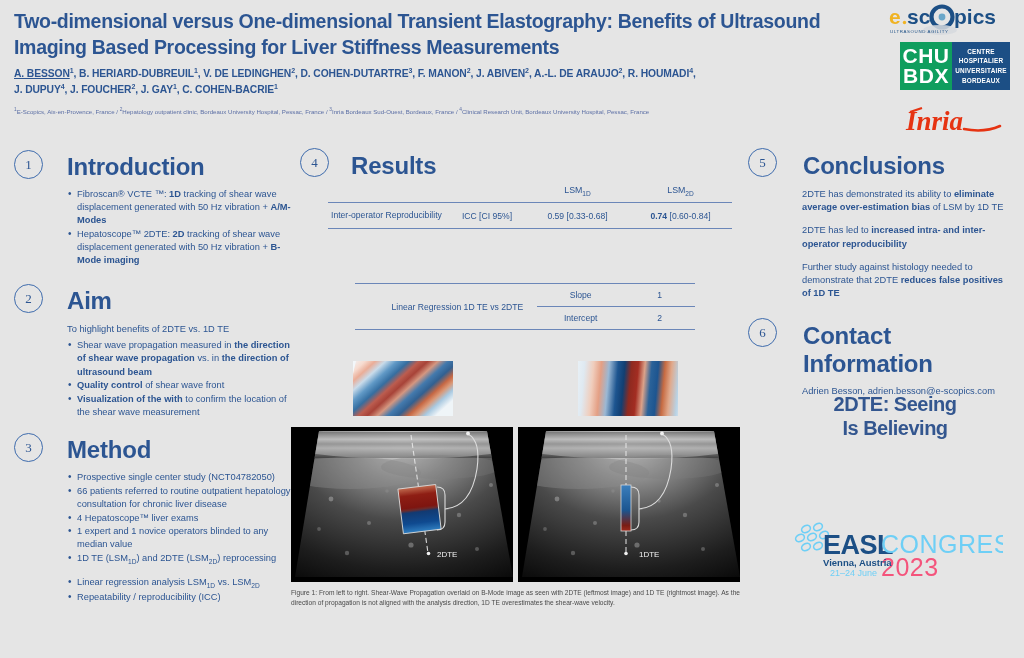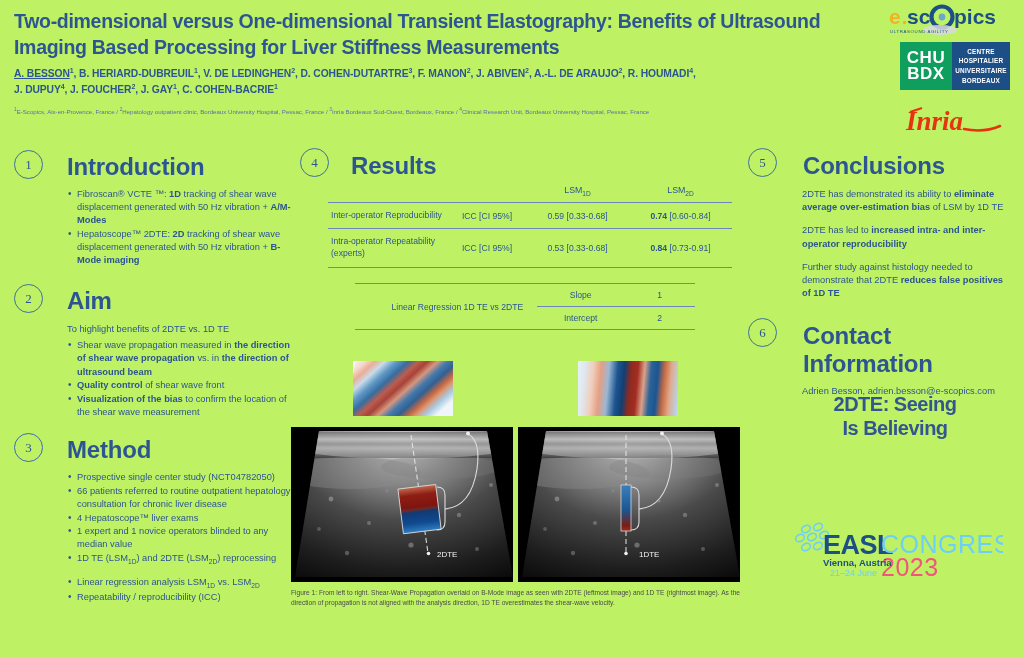--- a/index.html
+++ b/index.html
@@ -2,21 +2,21 @@
 <html><head>
 <meta charset="utf-8">
 <style>
   * { box-sizing: border-box; margin: 0; padding: 0; }
   html, body {
     width: 1024px; height: 658px;
     background: #ffffff;
     font-family: "Liberation Sans", sans-serif;
     overflow: hidden;
   }
-  #poster { position: relative; width: 1024px; height: 658px; background:#bef264; }
+  #poster { position: relative; width: 1024px; height: 658px; background:#e5e5e5; }
 
   
   .title {
     position: absolute; left: 14px; top: 8px; width: 860px;
     font-size: 19.5px; font-weight: bold; line-height: 1.34;
     color: #2c5592; letter-spacing: -0.3px;
   }
   .authors {
     position: absolute; left: 14px; top: 66px; width: 862px;
     font-size: 10.3px; font-weight: bold; line-height: 1.5;
@@ -30,21 +30,21 @@
   }
   .affil sup { font-size: 4.8px; }
 
   
   .logo-escopics { position:absolute; left:888px; top:4px; width:128px; height:34px; }
   .logo-chu { position:absolute; left:900px; top:42px; width:110px; height:48px;
               display:flex; border:0; }
   .chu-green {
     width:52px; height:48px; background:#0f9e5e; color:#fff;
     display:flex; flex-direction:column; align-items:center; justify-content:center;
-    font-weight:bold; font-size:17px; line-height:0.95; letter-spacing:0.5px;
+    font-weight:bold; font-size:21px; line-height:0.95; letter-spacing:0.5px;
   }
   .chu-blue {
     width:58px; height:48px; background:#1c4f85; color:#fff;
     display:flex; flex-direction:column; align-items:center; justify-content:center;
     font-weight:bold; font-size:6.4px; line-height:1.5; letter-spacing:0.2px; text-align:center;
   }
   .logo-inria { position:absolute; left:902px; top:96px; width:106px; height:34px;margin-top:8px; }
 
   
   .sec { position: absolute; }
@@ -183,21 +183,21 @@
   <div class="sec" style="left:14px; top:284px; width:280px;">
     <div class="sec-head">
       <div class="num-circle">2</div>
       <div class="sec-title" style="margin-left:24px; margin-top:3px;">Aim</div>
     </div>
     <div class="body-text" style="margin-left:53px; margin-top:8px;">
       <div style="margin-bottom:3px;">To highlight benefits of 2DTE vs. 1D TE</div>
       <ul class="bl">
         <li>Shear wave propagation measured in <b>the direction of shear wave propagation</b> vs. in <b>the direction of ultrasound beam</b></li>
         <li><b>Quality control</b> of shear wave front</li>
-        <li><b>Visualization of the bias</b> to confirm the location of the shear wave measurement</li>
+        <li><b>Visualization of the with</b> to confirm the location of the shear wave measurement</li>
       </ul>
     </div>
   </div>
 
   <div class="sec" style="left:14px; top:433px; width:280px;">
     <div class="sec-head">
       <div class="num-circle">3</div>
       <div class="sec-title" style="margin-left:24px; margin-top:3px;">Method</div>
     </div>
     <div class="body-text" style="margin-left:53px; margin-top:7px;">
@@ -230,26 +230,20 @@
         <th style="width:103px;">LSM<sub>1D</sub></th>
         <th style="width:103px;">LSM<sub>2D</sub></th>
       </tr>
     </thead>
     <tbody>
       <tr>
         <td class="lbl">Inter-operator Reproducibility</td>
         <td class="icc">ICC [CI 95%]</td>
         <td class="val">0.59 [0.33-0.68]</td>
         <td class="val"><b>0.74</b> <span>[0.60-0.84]</span></td>
-      </tr>
-      <tr>
-        <td class="lbl">Intra-operator Repeatability (experts)</td>
-        <td class="icc">ICC [CI 95%]</td>
-        <td class="val">0.53 [0.33-0.68]</td>
-        <td class="val"><b>0.84</b> <span>[0.73-0.91]</span></td>
       </tr>
     </tbody>
   </table>
 
   <table class="lrtable">
     <tbody>
         <tr class="topline">
           <td colspan="3"></td>
         </tr>
     <tr class="divider">

